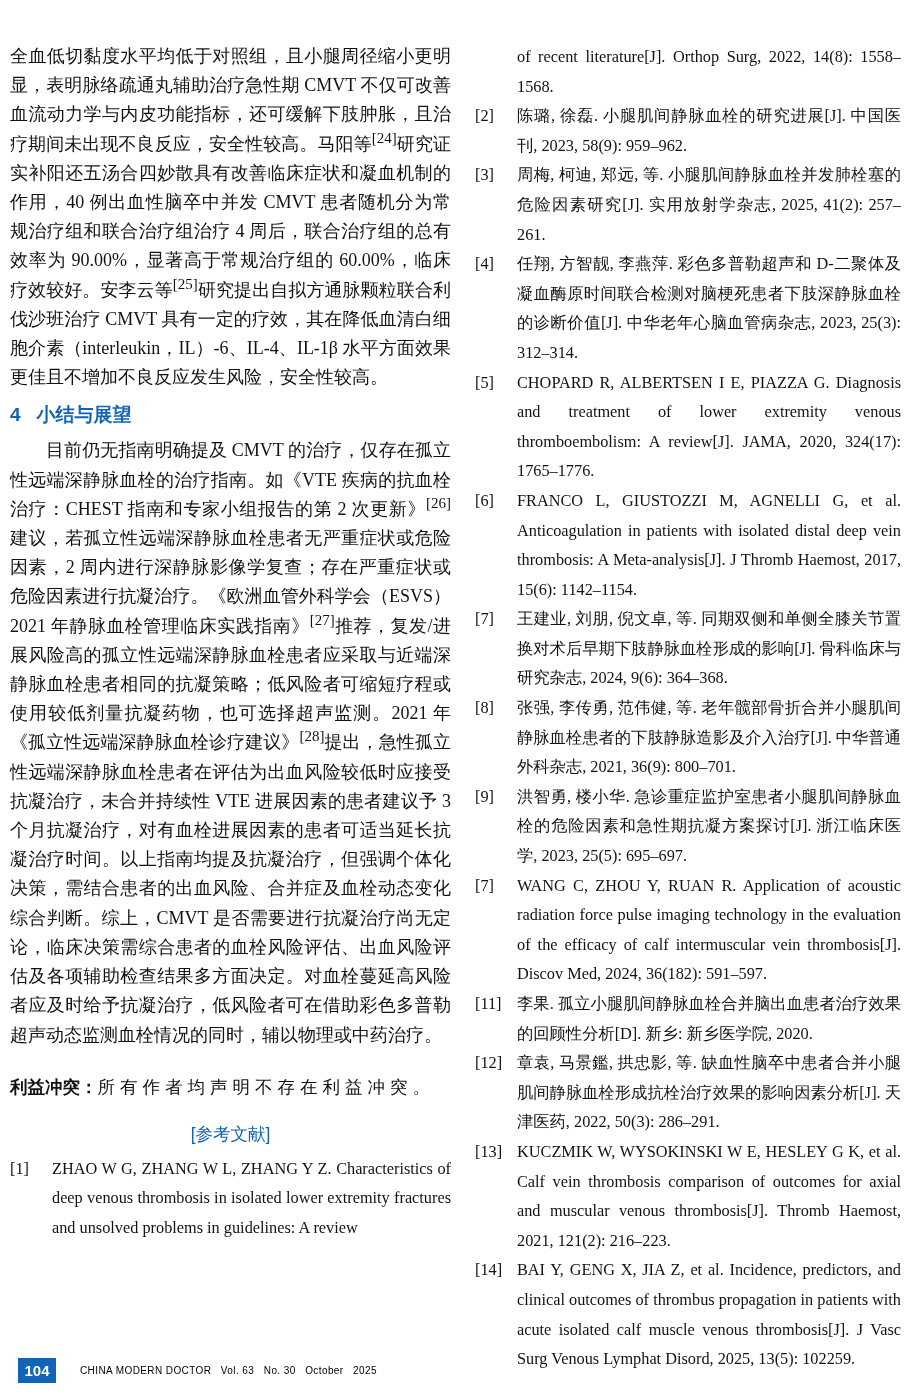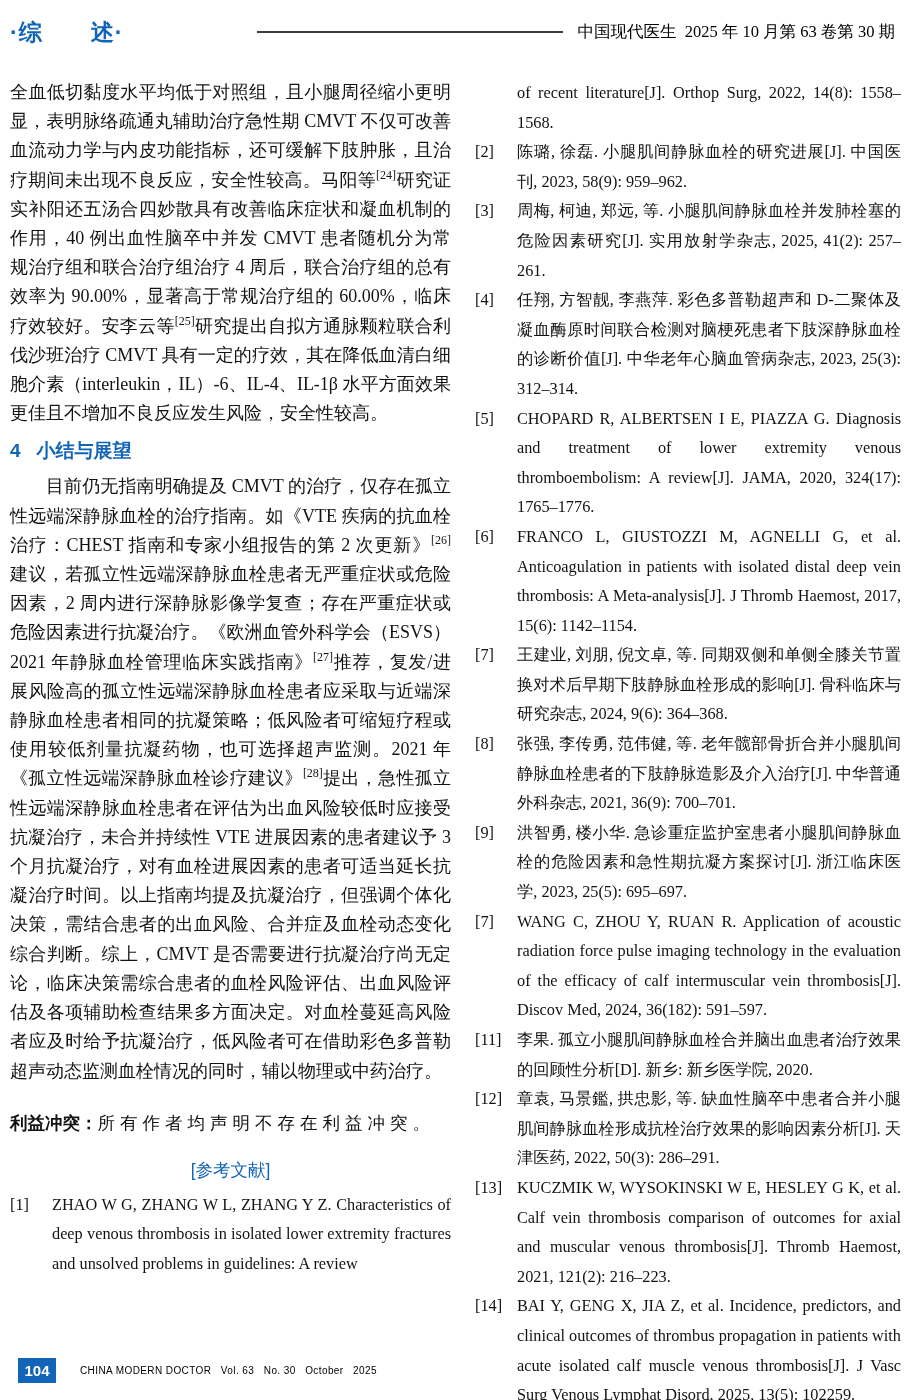--- a/index.html
+++ b/index.html
@@ -24,21 +24,21 @@
 
   
   .columns { display:flex; gap:24px; margin-top:28px; }
   .col-left  { width:441px; flex:0 0 441px; }
   .col-right { width:426px; flex:0 0 426px; }
 
   .body-text {
     font-size:18px; line-height:29.2px; text-align:justify;
     color:var(--ink);
   }
-  .body-text sup { font-size:12px; line-height:0; }
+  .body-text sup { font-size:15px; line-height:0; }
   .indent { text-indent:2em; }
 
   .section-heading {
     color:var(--accent);
     font-family:"Liberation Sans","DejaVu Sans",sans-serif;
     font-weight:bold; font-size:19px; line-height:26px;
     margin:10px 0 8px 0;
   }
   .section-heading .sec-num { margin-right:16px; }
 
@@ -75,25 +75,20 @@
     width:38px; height:25px; display:inline-flex; align-items:center; justify-content:center;
     margin-left:8px;
   }
   .footer-text { margin-left:24px; font-size:10px; color:#000000; white-space:pre; letter-spacing:0.4px; }
 </style>
 </head>
 <body>
 
 <div class="page">
 
-  <div class="hdr">
-    <div class="hdr-label">·综　　述·</div>
-    <div class="hdr-rule"></div>
-    <div class="hdr-journal">中国现代医生  2025 年 10 月第 63 卷第 30 期</div>
-  </div>
 
   <div class="columns">
 
     <div class="col-left">
       <p class="body-text"><span>全血低切黏度水平均低于对照组，且小腿周径缩小更明显，表明脉络疏通丸辅助治疗急性期 CMVT 不仅可改善血流动力学与内皮功能指标，还可缓解下肢肿胀，且治疗期间未出现不良反应，安全性较高。马阳等</span><sup>[24]</sup><span>研究证实补阳还五汤合四妙散具有改善临床症状和凝血机制的作用，40 例出血性脑卒中并发 CMVT 患者随机分为常规治疗组和联合治疗组治疗 4 周后，联合治疗组的总有效率为 90.00%，显著高于常规治疗组的 60.00%，临床疗效较好。安李云等</span><sup>[25]</sup><span>研究提出自拟方通脉颗粒联合利伐沙班治疗 CMVT 具有一定的疗效，其在降低血清白细胞介素（interleukin，IL）-6、IL-4、IL-1β 水平方面效果更佳且不增加不良反应发生风险，安全性较高。</span></p>
 
       <h2 class="section-heading">
         <span class="sec-num">4</span><span>小结与展望</span>
       </h2>
 
@@ -135,21 +130,21 @@
           <div class="ref-item">
             <span class="ref-label">[6]</span>
             <span class="ref-text">FRANCO L, GIUSTOZZI M, AGNELLI G, et al. Anticoagulation in patients with isolated distal deep vein thrombosis: A Meta-analysis[J]. J Thromb Haemost, 2017, 15(6): 1142–1154.</span>
           </div>
           <div class="ref-item">
             <span class="ref-label">[7]</span>
             <span class="ref-text">王建业, 刘朋, 倪文卓, 等. 同期双侧和单侧全膝关节置换对术后早期下肢静脉血栓形成的影响[J]. 骨科临床与研究杂志, 2024, 9(6): 364–368.</span>
           </div>
           <div class="ref-item">
             <span class="ref-label">[8]</span>
-            <span class="ref-text">张强, 李传勇, 范伟健, 等. 老年髋部骨折合并小腿肌间静脉血栓患者的下肢静脉造影及介入治疗[J]. 中华普通外科杂志, 2021, 36(9): 700–701.</span>
+            <span class="ref-text">张强, 李传勇, 范伟健, 等. 老年髋部骨折合并小腿肌间静脉血栓患者的下肢静脉造影及介入治疗[J]. 中华普通外科杂志, 2021, 36(9): 800–701.</span>
           </div>
           <div class="ref-item">
             <span class="ref-label">[9]</span>
             <span class="ref-text">洪智勇, 楼小华. 急诊重症监护室患者小腿肌间静脉血栓的危险因素和急性期抗凝方案探讨[J]. 浙江临床医学, 2023, 25(5): 695–697.</span>
           </div>
           <div class="ref-item">
             <span class="ref-label">[7]</span>
             <span class="ref-text">WANG C, ZHOU Y, RUAN R. Application of acoustic radiation force pulse imaging technology in the evaluation of the efficacy of calf intermuscular vein thrombosis[J]. Discov Med, 2024, 36(182): 591–597.</span>
           </div>
           <div class="ref-item">

